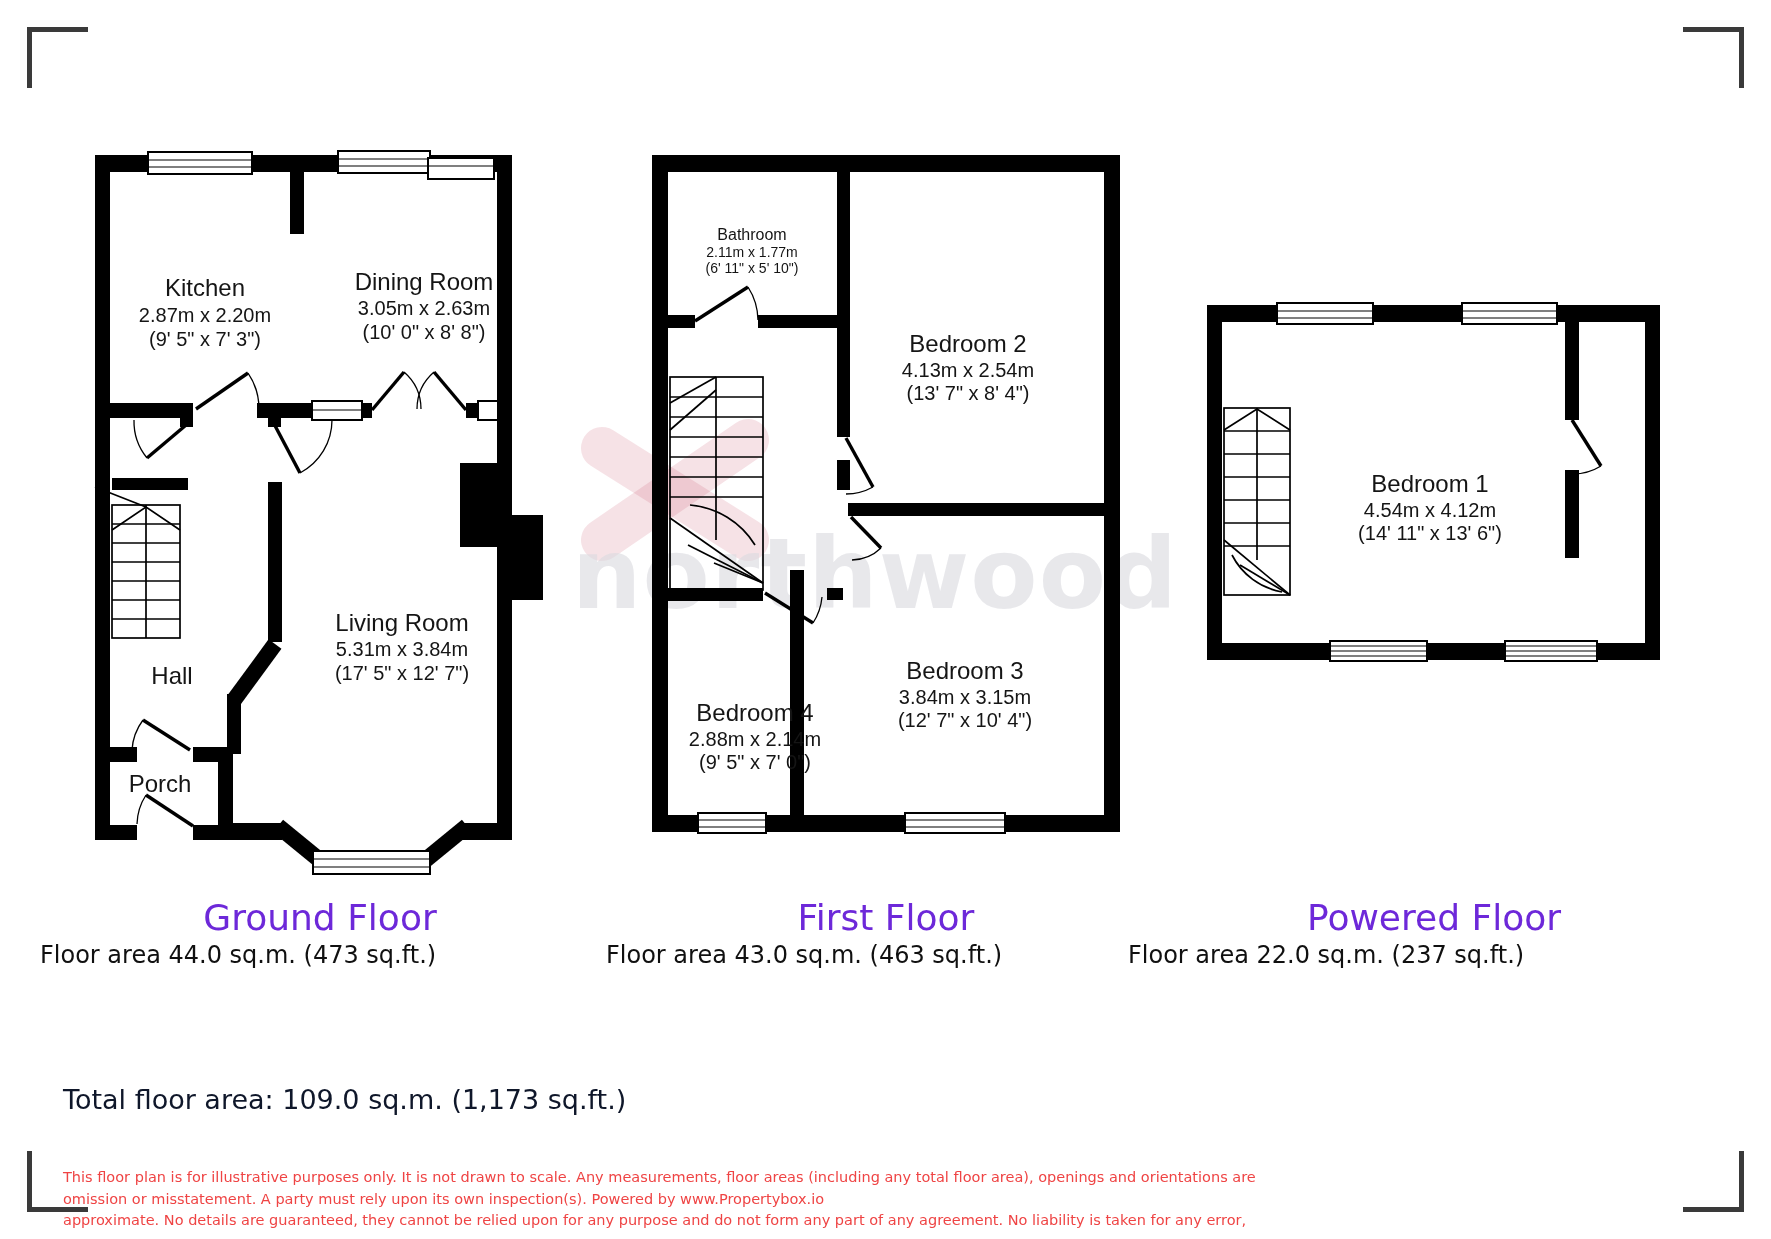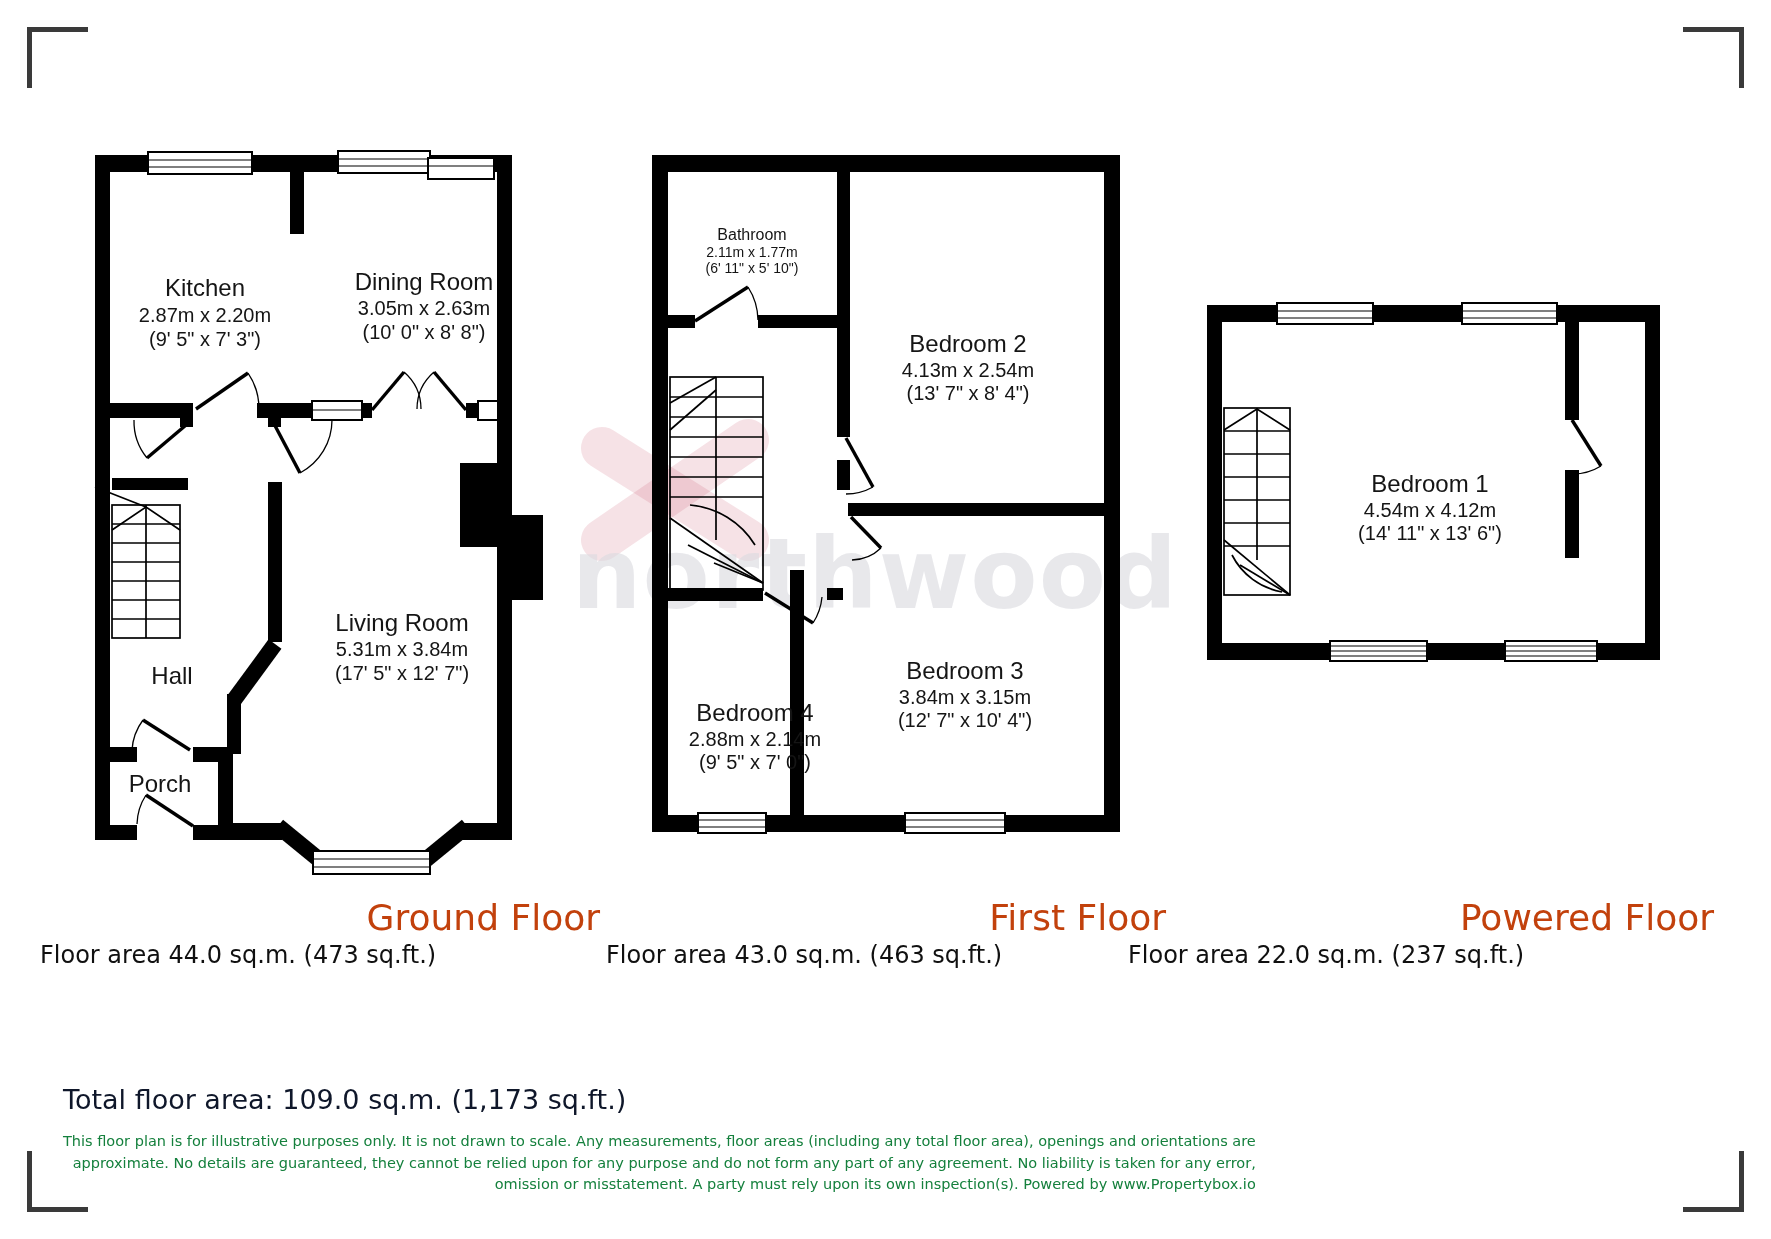--- a/index.html
+++ b/index.html
@@ -21,28 +21,28 @@
   .leaf{stroke:#000;stroke-width:3.4;fill:none;}
   .arc{stroke:#000;stroke-width:1.3;fill:none;}
   text{fill:#151515;}
   .rname{font:24px "Liberation Sans",sans-serif;}
   .rdims{font:20px "Liberation Sans",sans-serif;}
   .sname{font:16px "Liberation Sans",sans-serif;}
   .sdims{font:14px "Liberation Sans",sans-serif;}
   .wmtext{font:bold 98px "DejaVu Sans",sans-serif;fill:#dbdbe0;opacity:.62;letter-spacing:1px;}
   .wmlogo{stroke:#c44d63;stroke-width:42;stroke-linecap:round;opacity:.16;fill:none;}
   
-  .floor-title{position:absolute;width:560px;text-align:right;
-               font:400 36px "DejaVu Sans",sans-serif;color:#c2410c;}
+  .floor-title{position:absolute;width:560px;text-align:center;
+               font:400 36px "DejaVu Sans",sans-serif;color:#6d28d9;}
   .floor-area{position:absolute;width:560px;
               font:400 24px "DejaVu Sans",sans-serif;color:#101010;}
   .total{position:absolute;left:63px;top:1084px;
          font:400 27px "DejaVu Sans",sans-serif;color:#0f172a;}
-  .disclaimer{position:absolute;left:63px;top:1131px;
-              font:400 14.5px "DejaVu Sans",sans-serif;color:#15803d;line-height:21.5px;text-align:right;}
+  .disclaimer{position:absolute;left:63px;top:1167px;
+              font:400 14.5px "DejaVu Sans",sans-serif;color:#ef4444;line-height:21.5px;}
 </style>
 </head>
 <body>
 
 <div class="canvas">
 
   <div class="corner tl"></div>
   <div class="corner tr"></div>
   <div class="corner bl"></div>
   <div class="corner br"></div>
@@ -269,17 +269,17 @@
   <div class="floor-title" style="left:606px;top:897px;">First Floor</div>
   <div class="floor-area" style="left:606px;top:941px;">Floor area 43.0 sq.m. (463 sq.ft.)</div>
 
   <div class="floor-title" style="left:1154px;top:897px;">Powered Floor</div>
   <div class="floor-area" style="left:1128px;top:941px;">Floor area 22.0 sq.m. (237 sq.ft.)</div>
 
   <div class="total">Total floor area: 109.0 sq.m. (1,173 sq.ft.)</div>
 
   <div class="disclaimer">
     <div>This floor plan is for illustrative purposes only. It is not drawn to scale. Any measurements, floor areas (including any total floor area), openings and orientations are</div>
+    <div>omission or misstatement. A party must rely upon its own inspection(s). Powered by www.Propertybox.io</div>
     <div>approximate. No details are guaranteed, they cannot be relied upon for any purpose and do not form any part of any agreement. No liability is taken for any error,</div>
-    <div>omission or misstatement. A party must rely upon its own inspection(s). Powered by www.Propertybox.io</div>
   </div>
 
 </div>
 
 </body></html>

